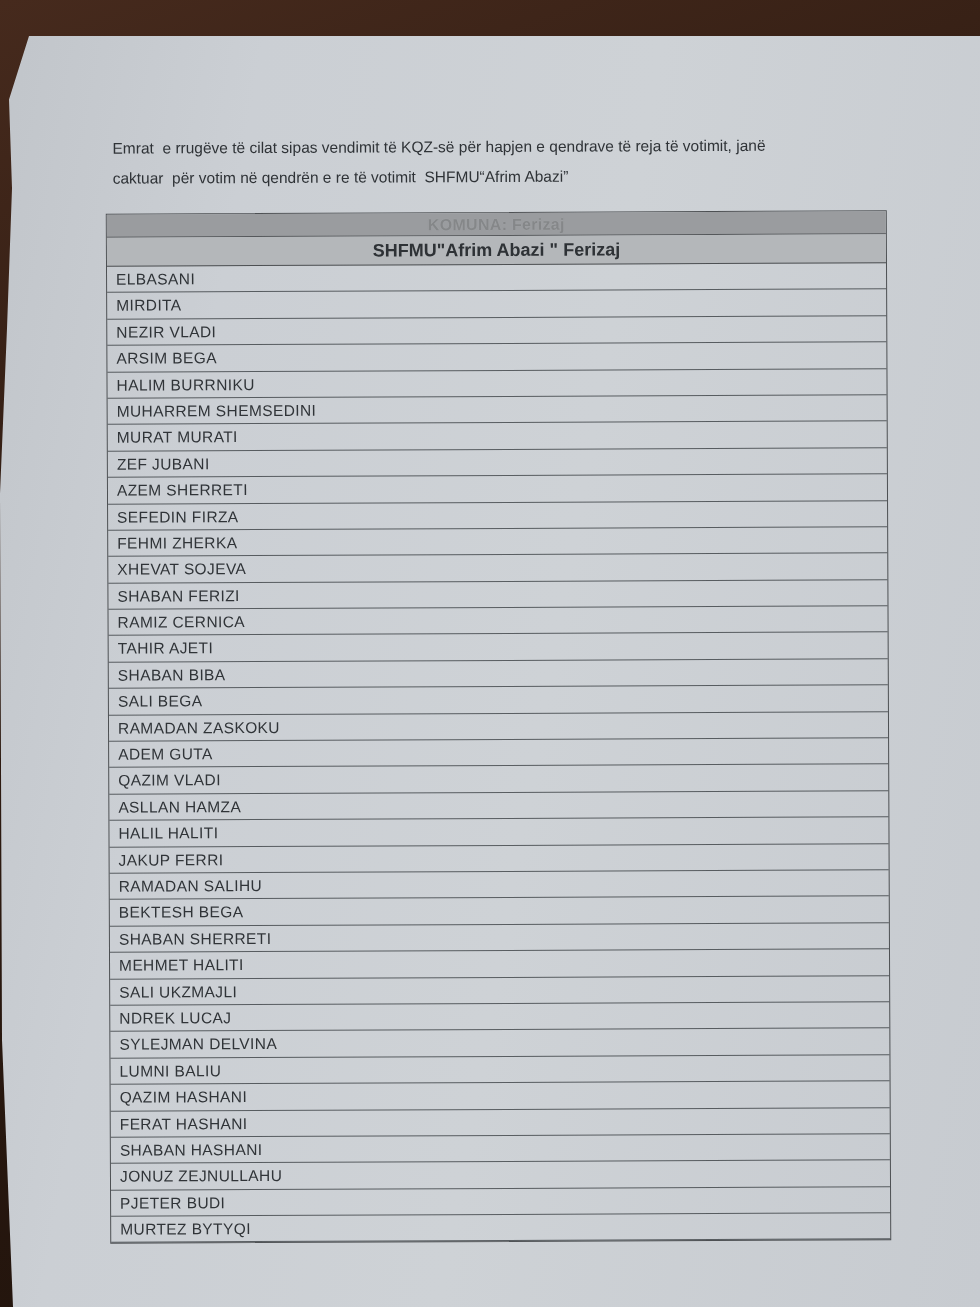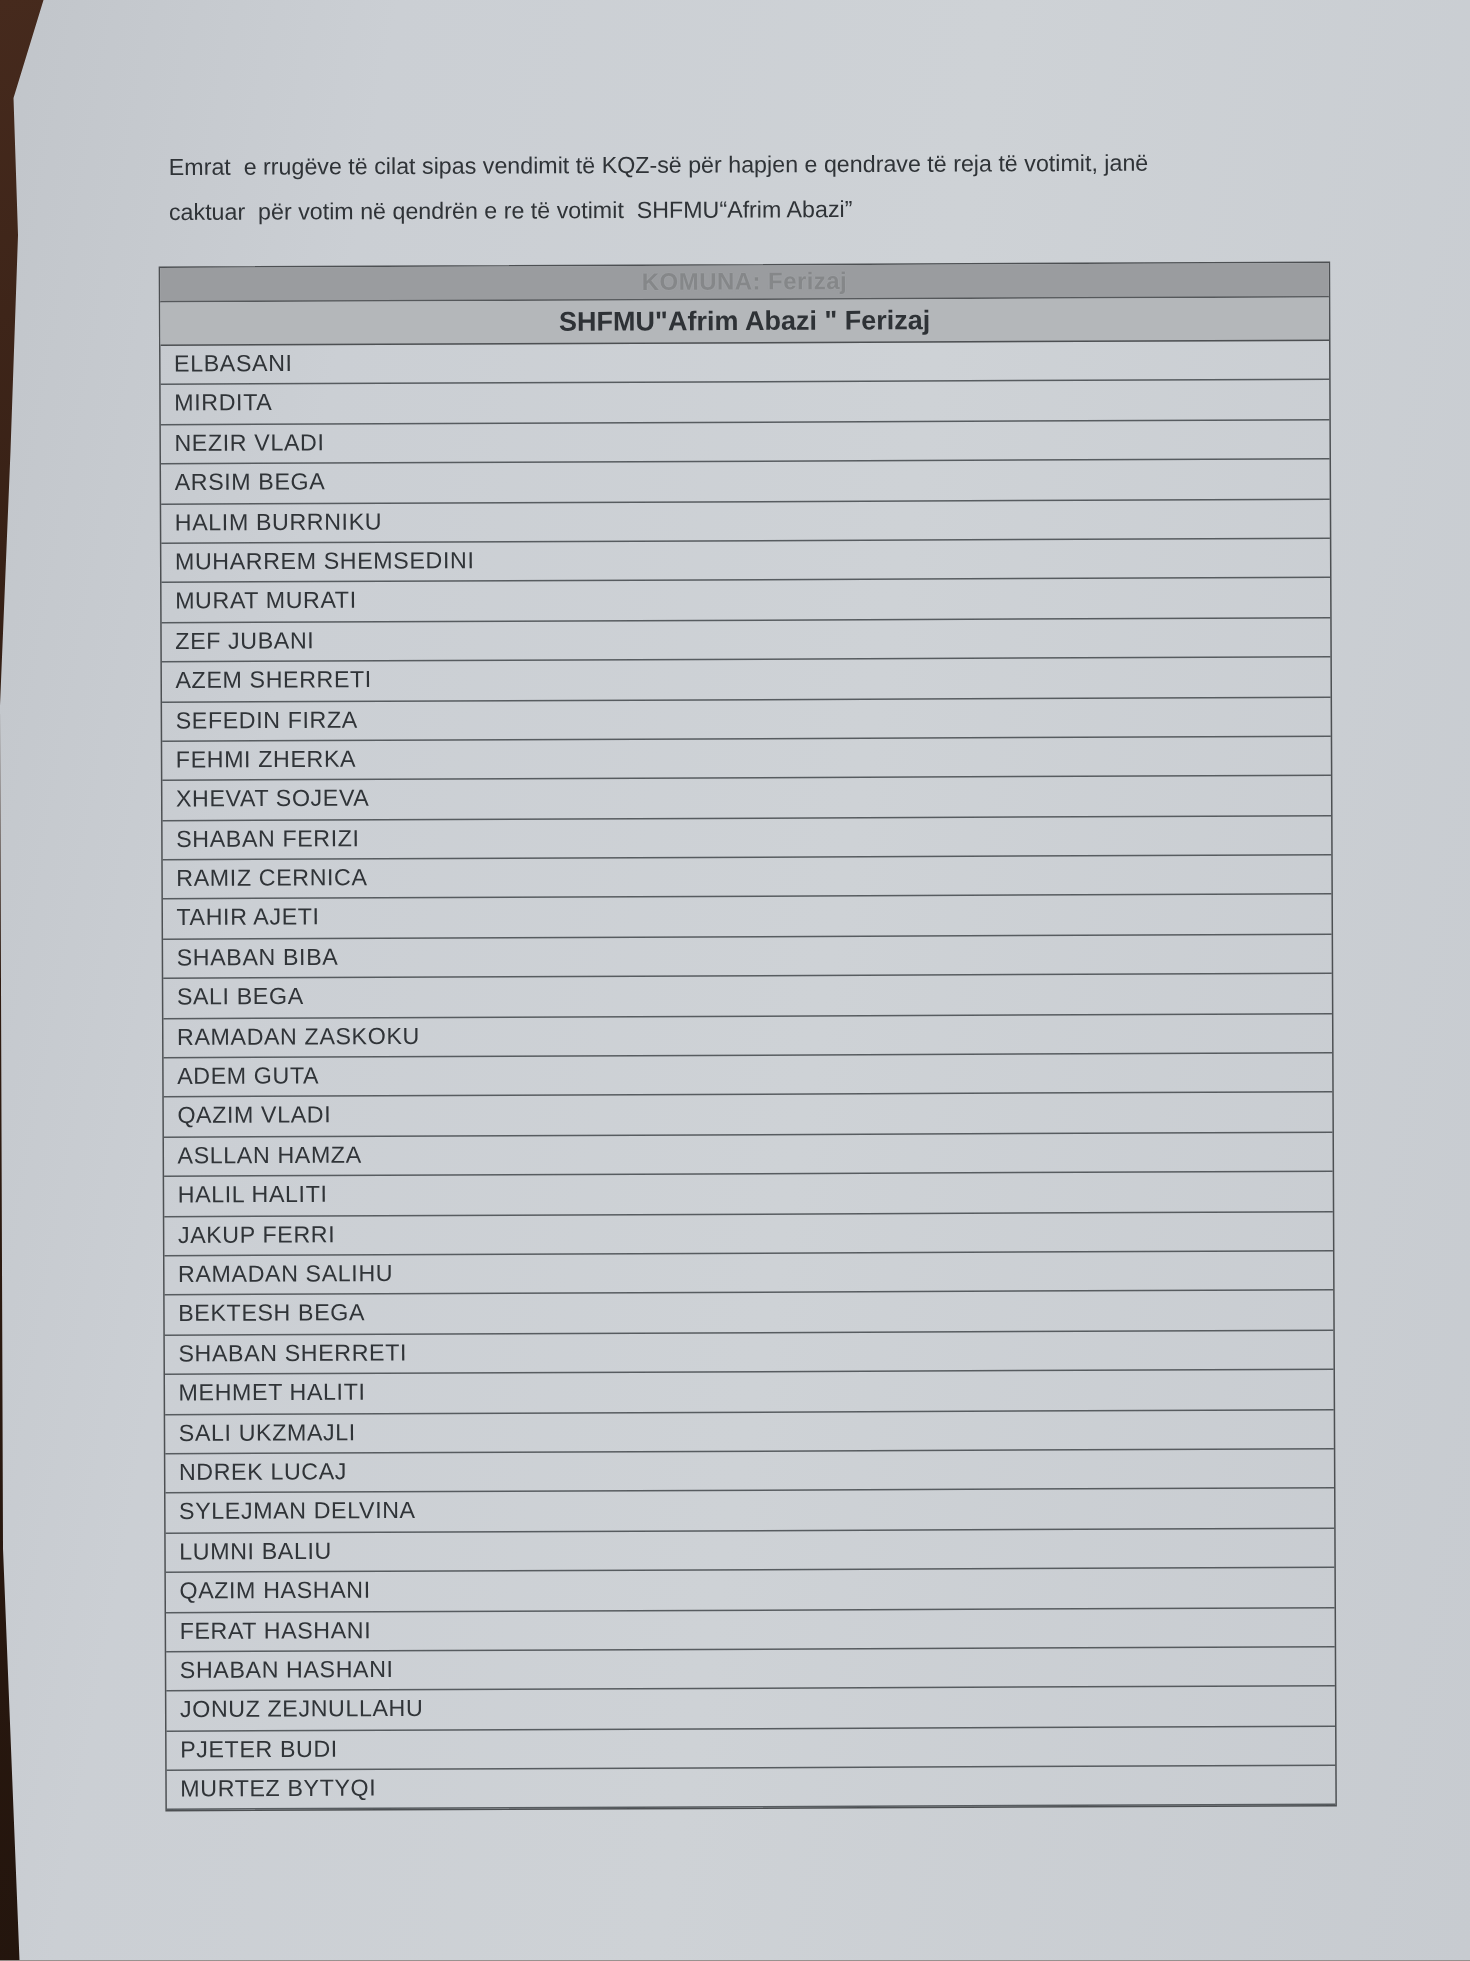--- a/index.html
+++ b/index.html
@@ -15,20 +15,21 @@
     font-family: "Liberation Sans", sans-serif;
   }
   * { box-sizing: border-box; }
 
   
   .paper {
     position: absolute;
     inset: 0;
     background: linear-gradient(100deg, #c1c5ca 0%, #cbcfd4 22%, #ced2d6 55%, #c7cbd0 100%);
     clip-path: polygon(29px 0%, 100% 0%, 100% 100%, 13px 100%, 2px 79%, 0% 36%, 7px 23%, 12px 12%, 9px 5%);
+    margin-top: 36px;
   }
 
   .sheet-content {
     position: absolute;
     inset: 0;
     transform: rotate(-0.25deg);
     transform-origin: 50% 0%;
   }
 
   .intro {

